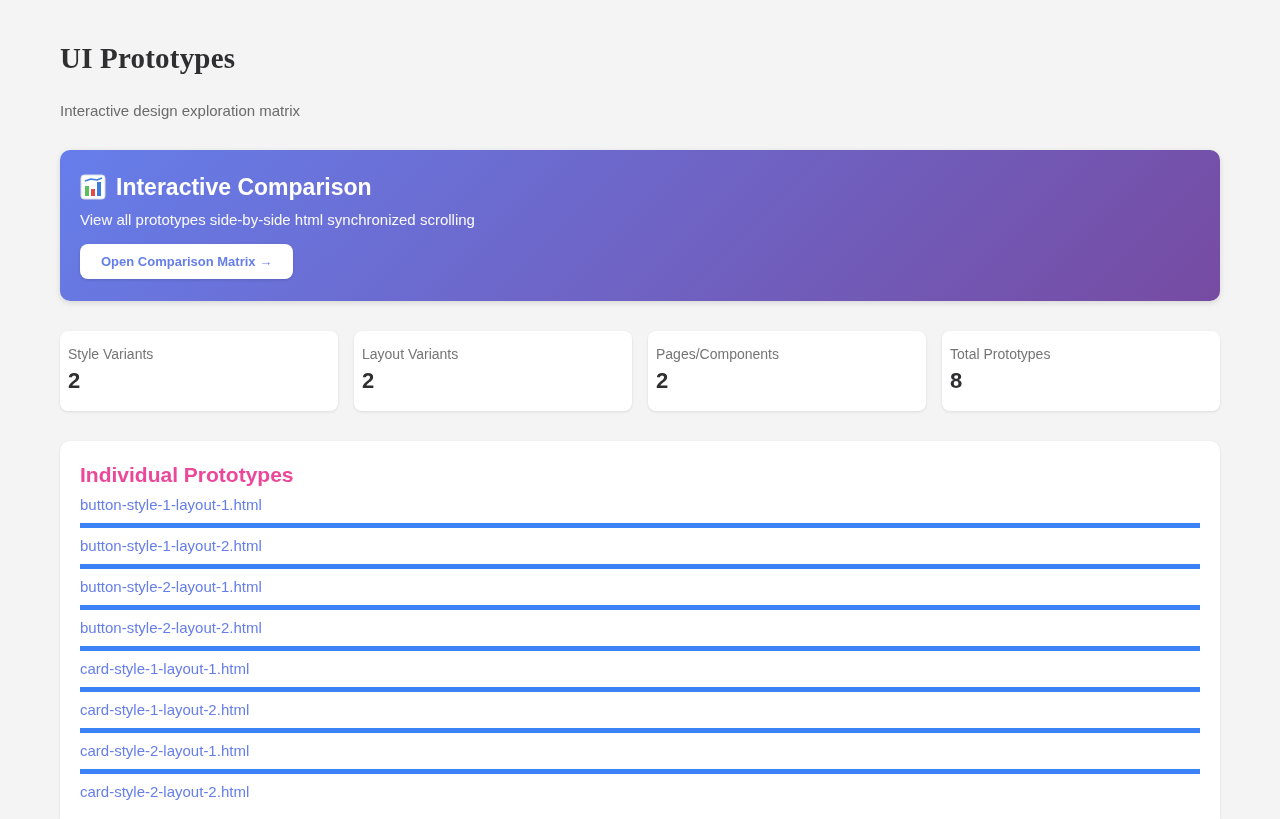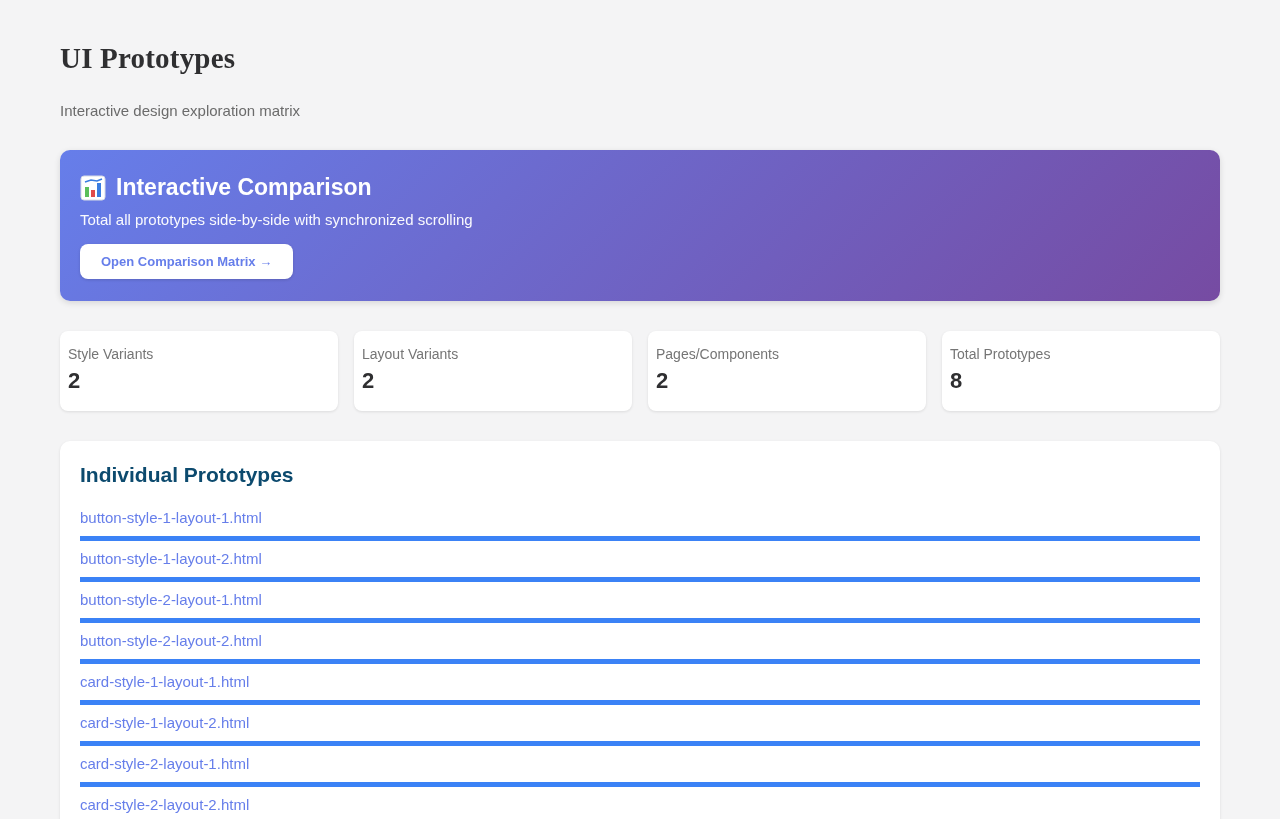--- a/index.html
+++ b/index.html
@@ -35,21 +35,21 @@
   .banner {
     margin-top: 31px;
     border-radius: 10px;
     padding: 24px 20px 22px 20px;
     background: linear-gradient(135deg, #667eea 0%, #764ba2 100%);
     color: #ffffff;
     box-shadow: 0 2px 6px rgba(0,0,0,0.12);
   }
   .banner-title-row {
     display: flex;
-    align-items: center;
+    align-items: flex-start;
     gap: 10px;
   }
   .banner-icon { width: 26px; height: 26px; display: inline-block; flex: 0 0 auto; }
   .banner-title {
     font-size: 23px;
     font-weight: 700;
   }
   .banner-desc {
     margin-top: 10px;
     font-size: 15px;
@@ -99,22 +99,21 @@
   .list-card {
     margin-top: 30px;
     background: #ffffff;
     border-radius: 10px;
     padding: 22px 20px 18px 20px;
     box-shadow: 0 1px 3px rgba(0,0,0,0.10);
   }
   .list-heading {
     font-size: 21px;
     font-weight: 700;
-    color: #0c4a6e;
-    margin-bottom: 13px;
+    color: #ec4899;
   }
   .proto-link-row {
     border-bottom: 5px solid #3b82f6;
   }
   .proto-link-row:last-child { border-bottom: none; }
   .proto-link {
     display: block;
     padding: 9px 0 10px 0;
     font-size: 15px;
     color: #667eea;
@@ -136,21 +135,21 @@
         <svg viewBox="0 0 26 26" width="26" height="26" aria-hidden="true">
           <rect x="1" y="1" width="24" height="24" rx="3" fill="#ffffff" stroke="#d8dde6" stroke-width="1"></rect>
           <rect x="5" y="12" width="4" height="10" fill="#5bbf5b"></rect>
           <rect x="11" y="15" width="4" height="7" fill="#e04b4b"></rect>
           <rect x="17" y="8" width="4" height="14" fill="#3a7de0"></rect>
           <polyline points="5,7 11,5 17,6 22,4" fill="none" stroke="#3a7de0" stroke-width="1.6"></polyline>
         </svg>
       </span>
       <span class="banner-title">Interactive Comparison</span>
     </div>
-    <div class="banner-desc">Total all prototypes side-by-side with synchronized scrolling</div>
+    <div class="banner-desc">View all prototypes side-by-side html synchronized scrolling</div>
     <button class="banner-button">Open Comparison Matrix →</button>
   </div>
 
   <div class="stats-row">
     <div class="stat-card">
       <div class="stat-label">Style Variants</div>
       <div class="stat-value">2</div>
     </div>
     <div class="stat-card">
       <div class="stat-label">Layout Variants</div>

